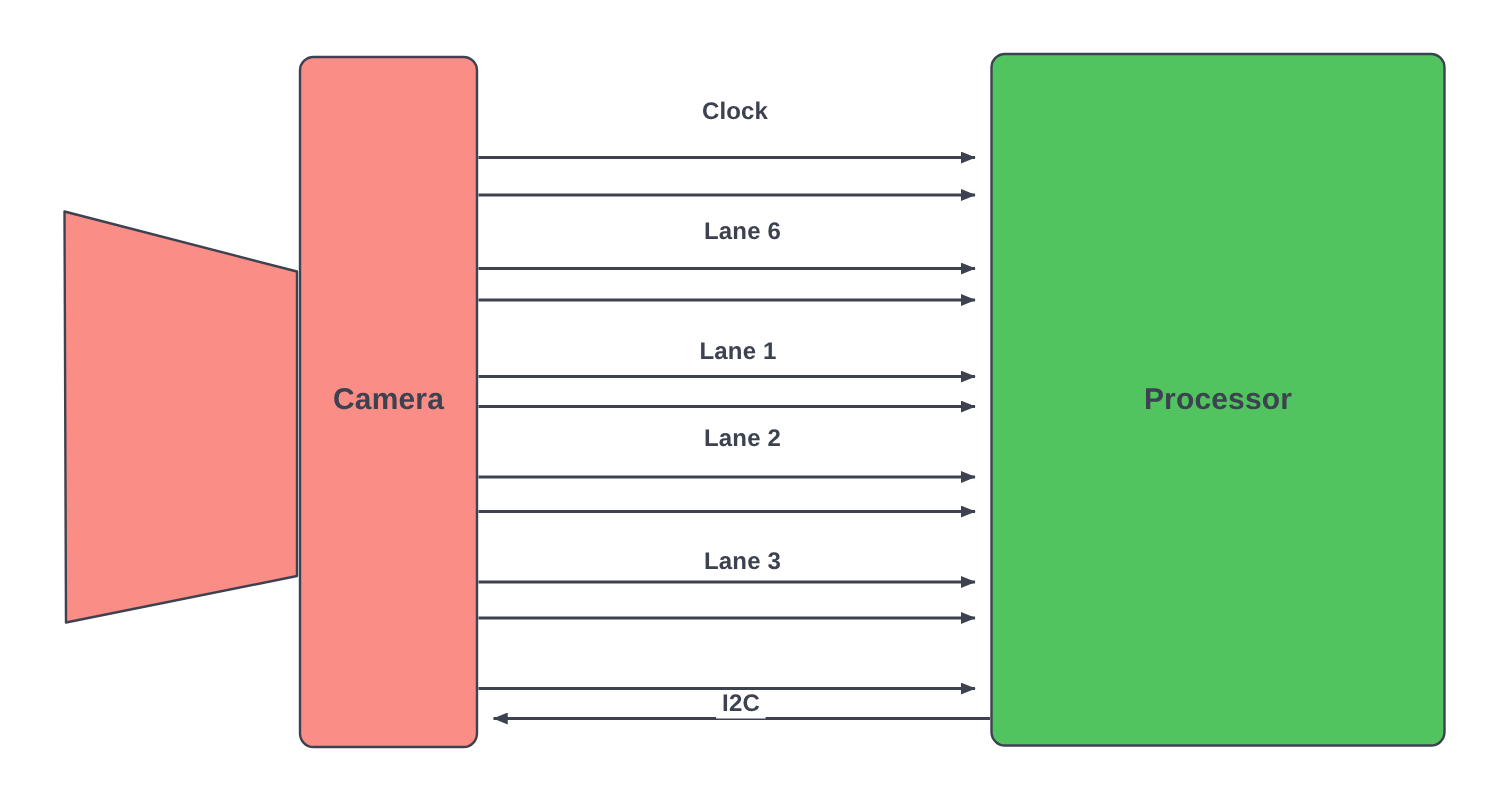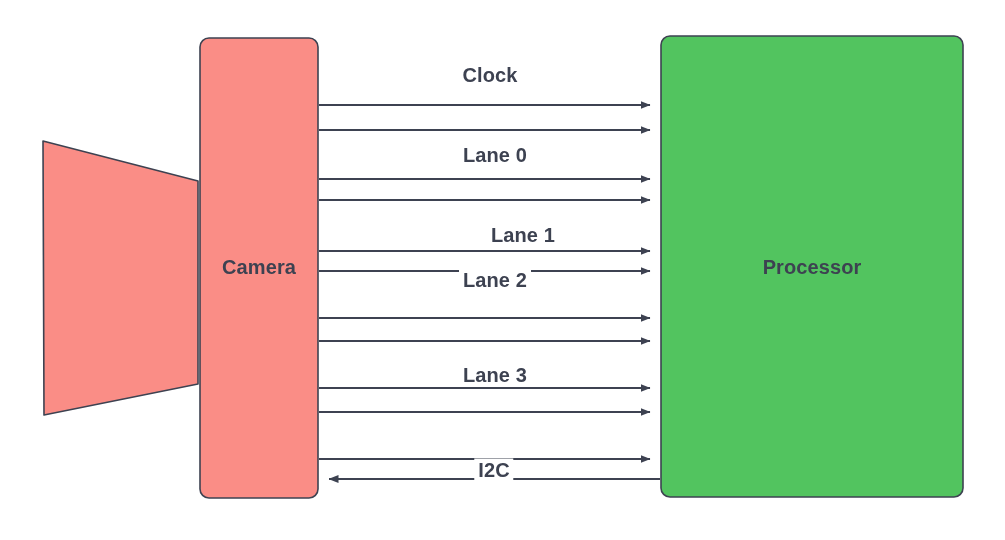--- a/index.html
+++ b/index.html
@@ -32,21 +32,21 @@
     color: #3d4251;
     white-space: nowrap;
     transform: translate(-50%, -50%);
     text-align: left;
     letter-spacing: 0.1px;
   }
   .edge-label {
     position: absolute;
     font-family: "Liberation Sans", sans-serif;
     font-weight: bold;
-    font-size: 20px;
+    font-size: 16px;
     color: #3d4251;
     white-space: nowrap;
     transform: translate(-50%, -50%);
     text-align: center;
     background: #ffffff;
     padding: 0 4px;
     letter-spacing: 0.1px;
   }
 </style>
 </head>
@@ -94,19 +94,19 @@
 
       <line x1="319" y1="459" x2="650" y2="459" marker-end="url(#arrow-right)"></line>
       <line x1="660" y1="479" x2="329" y2="479" marker-end="url(#arrow-left)"></line>
     </g>
   </svg>
 
   <div class="node-label" style="left:259px; top:267px;">Camera</div>
   <div class="node-label" style="left:812px; top:267px;">Processor</div>
 
   <div class="edge-label" style="left:490px; top:75px;">Clock</div>
-  <div class="edge-label" style="left:495px; top:155px;">Lane 0</div>
-  <div class="edge-label" style="left:523px; top:235px;">Lane 1</div>
-  <div class="edge-label" style="left:495px; top:280px;text-align:right;">Lane 2</div>
+  <div class="edge-label" style="left:495px; top:155px;">Lane 6</div>
+  <div class="edge-label" style="left:492px; top:235px;">Lane 1</div>
+  <div class="edge-label" style="left:495px; top:293px;text-align:right;">Lane 2</div>
   <div class="edge-label" style="left:495px; top:375px;text-align:right;">Lane 3</div>
   <div class="edge-label" style="left:494px; top:435px;margin-top:35px;">I2C</div>
 
 </div>
 
 </body></html>

